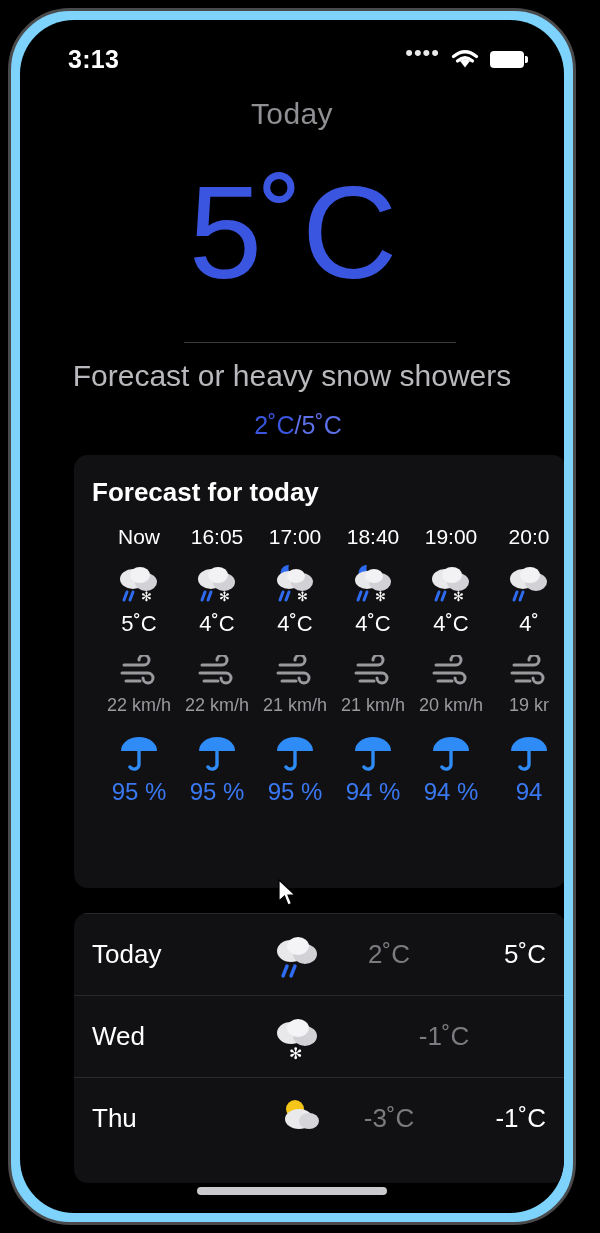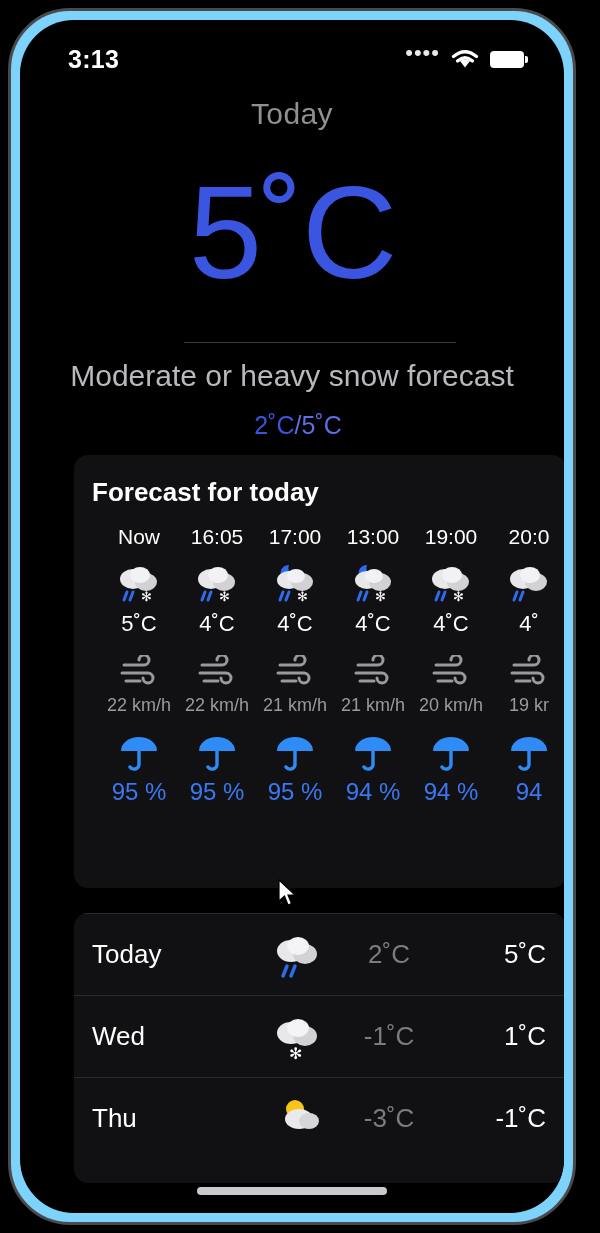--- a/index.html
+++ b/index.html
@@ -306,21 +306,21 @@
             <path d="M7.5 13 Q15 6.5 22.5 13" stroke="#fff" stroke-width="3.2" fill="none" stroke-linecap="round"></path>
           </svg>
         </span>
         <span class="battery"></span>
       </div>
     </div>
 
     <div class="today-title">Today</div>
     <div class="big-temp">5˚C</div>
     <div class="divider-line"></div>
-    <div class="condition">Moderate or heavy snow forecast</div>
+    <div class="condition">Forecast or heavy snow showers</div>
     <div class="minmax">
       <span class="mn">2˚C</span><span class="sep">/</span><span class="mx">5˚C</span>
     </div>
 
     <div class="card" id="hourly-card">
       <div class="card-title">Forecast for today</div>
       <div class="hourly-scroll">
 
         <div class="hour-col">
           <div class="h-time">Now</div>
@@ -407,21 +407,21 @@
           <div class="h-umbrella">
             <svg class="wx" width="44" height="40" viewBox="0 0 44 40">
               <path d="M4 18 a18 14 0 0 1 36 0 Z" fill="#2f8bf5"></path>
               <path d="M22 18 V32 a5 5 0 0 1 -9 2" stroke="#2f8bf5" stroke-width="3.4" fill="none" stroke-linecap="round"></path>
             </svg>
           </div>
           <div class="h-prec">95 %</div>
         </div>
 
         <div class="hour-col">
-          <div class="h-time">13:00</div>
+          <div class="h-time">18:40</div>
           <div class="h-icon">
             <svg class="wx" width="52" height="44" viewBox="0 0 52 44">
               <path d="M20 4 a8 8 0 1 0 7 11 a8 8 0 0 1 -7 -11 Z" fill="#2f6bf0"></path>
               <ellipse cx="20" cy="19" rx="12" ry="9" fill="#e8e8ea"></ellipse>
               <ellipse cx="33" cy="21" rx="11" ry="9" fill="#d2d2d6"></ellipse>
               <ellipse cx="27" cy="15" rx="9" ry="7" fill="#f2f2f4"></ellipse>
               <path d="M14 31 L11 39" stroke="#2f6bf0" stroke-width="3" stroke-linecap="round"></path>
               <path d="M20 31 L17 39" stroke="#2f6bf0" stroke-width="3" stroke-linecap="round"></path>
               <text x="28" y="40" font-size="13" fill="#fff">✻</text>
             </svg>
@@ -527,21 +527,20 @@
         <div class="day-name">Wed</div>
         <div class="day-icon">
           <svg class="wx" width="56" height="48" viewBox="0 0 56 48">
             <ellipse cx="22" cy="20" rx="14" ry="11" fill="#e8e8ea"></ellipse>
             <ellipse cx="36" cy="23" rx="12" ry="10" fill="#d2d2d6"></ellipse>
             <ellipse cx="29" cy="15" rx="11" ry="9" fill="#f4f4f6"></ellipse>
             <text x="20" y="46" font-size="16" fill="#fff">✻</text>
           </svg>
         </div>
         <div class="day-min">-1˚C</div>
-        <div class="day-max">1˚C</div>
       </div>
 
       <div class="day-row">
         <div class="day-name">Thu</div>
         <div class="day-icon">
           <svg class="wx" width="56" height="48" viewBox="0 0 56 48">
             <circle cx="26" cy="14" r="9" fill="#f5c518"></circle>
             <ellipse cx="30" cy="24" rx="14" ry="10" fill="#eaeaec"></ellipse>
             <ellipse cx="40" cy="26" rx="10" ry="8" fill="#d6d6da"></ellipse>
           </svg>

